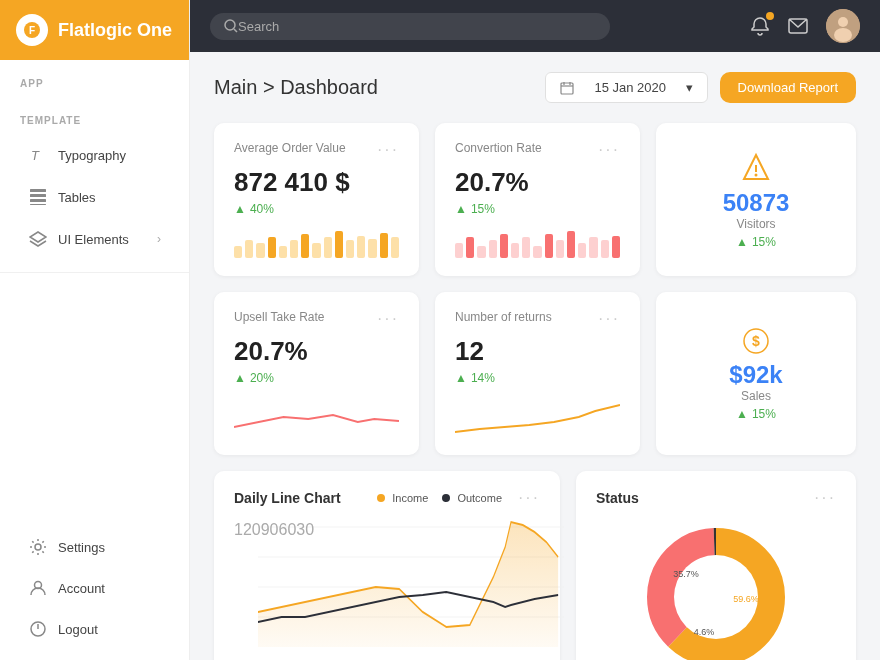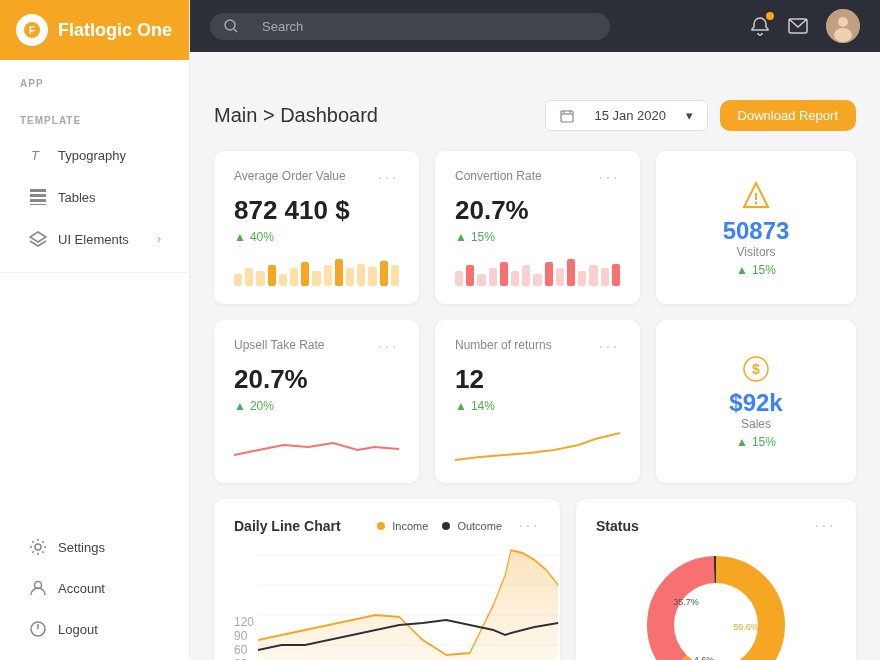--- a/index.html
+++ b/index.html
@@ -14,30 +14,30 @@
     .sidebar-item { display: flex; align-items: center; gap: 10px; padding: 10px 20px; cursor: pointer; font-size: 13px; color: #444; border-radius: 6px; margin: 1px 8px; position: relative; }
     .sidebar-item.active { background: #fef6e9; color: #f5a623; font-weight: 600; }
     .sidebar-item .icon { width: 20px; height: 20px; display: flex; align-items: center; justify-content: center; flex-shrink: 0; }
     .sidebar-item .chevron { margin-left: auto; font-size: 12px; color: #aaa; }
     .sidebar-divider { height: 1px; background: #f0f0f0; margin: 12px 0; }
     .sidebar-bottom { margin-top: auto; padding-bottom: 10px; }
 
     
     .main { flex: 1; display: flex; flex-direction: column; overflow: hidden; }
     .topbar { background: #2c2f38; height: 52px; display: flex; align-items: center; padding: 0 20px; gap: 16px; flex-shrink: 0; }
-    .search-box { flex: 1; max-width: 400px; background: rgba(255,255,255,0.1); border-radius: 20px; display: flex; align-items: center; padding: 6px 14px; gap: 24px; }
+    .search-box { flex: 1; max-width: 400px; background: rgba(255,255,255,0.1); border-radius: 20px; display: flex; align-items: center; padding: 6px 14px; gap: 0; }
     .search-box input { background: transparent; border: none; outline: none; color: #fff; font-size: 13px; flex: 1; }
     .search-box input::placeholder { color: #aaa; }
     .topbar-icons { margin-left: auto; display: flex; align-items: center; gap: 18px; }
     .topbar-icon { color: #ccc; font-size: 18px; cursor: pointer; position: relative; }
     .avatar { width: 34px; height: 34px; border-radius: 50%; background: #c0a080; display: flex; align-items: center; justify-content: center; overflow: hidden; }
 
     
     .content { flex: 1; overflow-y: auto; padding: 20px 24px; }
-    .page-header { display: flex; align-items: center; justify-content: space-between; margin-bottom: 20px; margin-top: 28px; }
+    .page-header { display: flex; align-items: center; justify-content: space-between; margin-bottom: 20px; }
     .page-title { font-size: 20px; color: #333; font-weight: 400; }
     .header-actions { display: flex; align-items: center; gap: 12px; }
     .date-picker { border: 1px solid #e0e0e0; border-radius: 6px; padding: 7px 14px; font-size: 13px; color: #444; background: #fff; cursor: pointer; display: flex; align-items: center; gap: 20px; }
     .btn-primary { background: #f5a623; color: #fff; border: none; border-radius: 10px; padding: 8px 18px; font-size: 13px; cursor: pointer; font-weight: 500; text-align: right; }
 
     
     .cards-grid { display: grid; grid-template-columns: 1fr 1fr 200px; gap: 16px; margin-bottom: 16px; }
     .card { background: #fff; border-radius: 10px; padding: 18px 20px; box-shadow: 0 1px 4px rgba(0,0,0,0.06); }
     .card-header { display: flex; justify-content: space-between; align-items: flex-start; margin-bottom: 8px; }
     .card-label { font-size: 12px; color: #888; font-weight: 500; }
@@ -351,21 +351,21 @@
               <span>
                 <span class="legend-dot" style="background:#2c2f38;"></span>
                 <span>Outcome</span>
               </span>
             </div>
             <span class="card-dots">···</span>
           </div>
         </div>
         <div style="position:relative;">
 
-          <div style="position:absolute; left:0; top:0; bottom:0; display:flex; flex-direction:column; justify-content:flex-end; font-size:12px; color:#aaa; padding:4px 0;">
+          <div style="position:absolute; left:0; top:0; bottom:0; display:flex; justify-content:space-between; font-size:16px; color:#aaa; padding:4px 0;">
             <span>120</span>
             <span>90</span>
             <span>60</span>
             <span>30</span>
           </div>
           <svg width="100%" height="130" viewBox="0 0 520 130" preserveAspectRatio="none" style="margin-left:24px;">
 
             <line x1="0" y1="10" x2="520" y2="10" stroke="#f0f0f0" stroke-width="1"></line>
             <line x1="0" y1="40" x2="520" y2="40" stroke="#f0f0f0" stroke-width="1"></line>
             <line x1="0" y1="70" x2="520" y2="70" stroke="#f0f0f0" stroke-width="1"></line>

